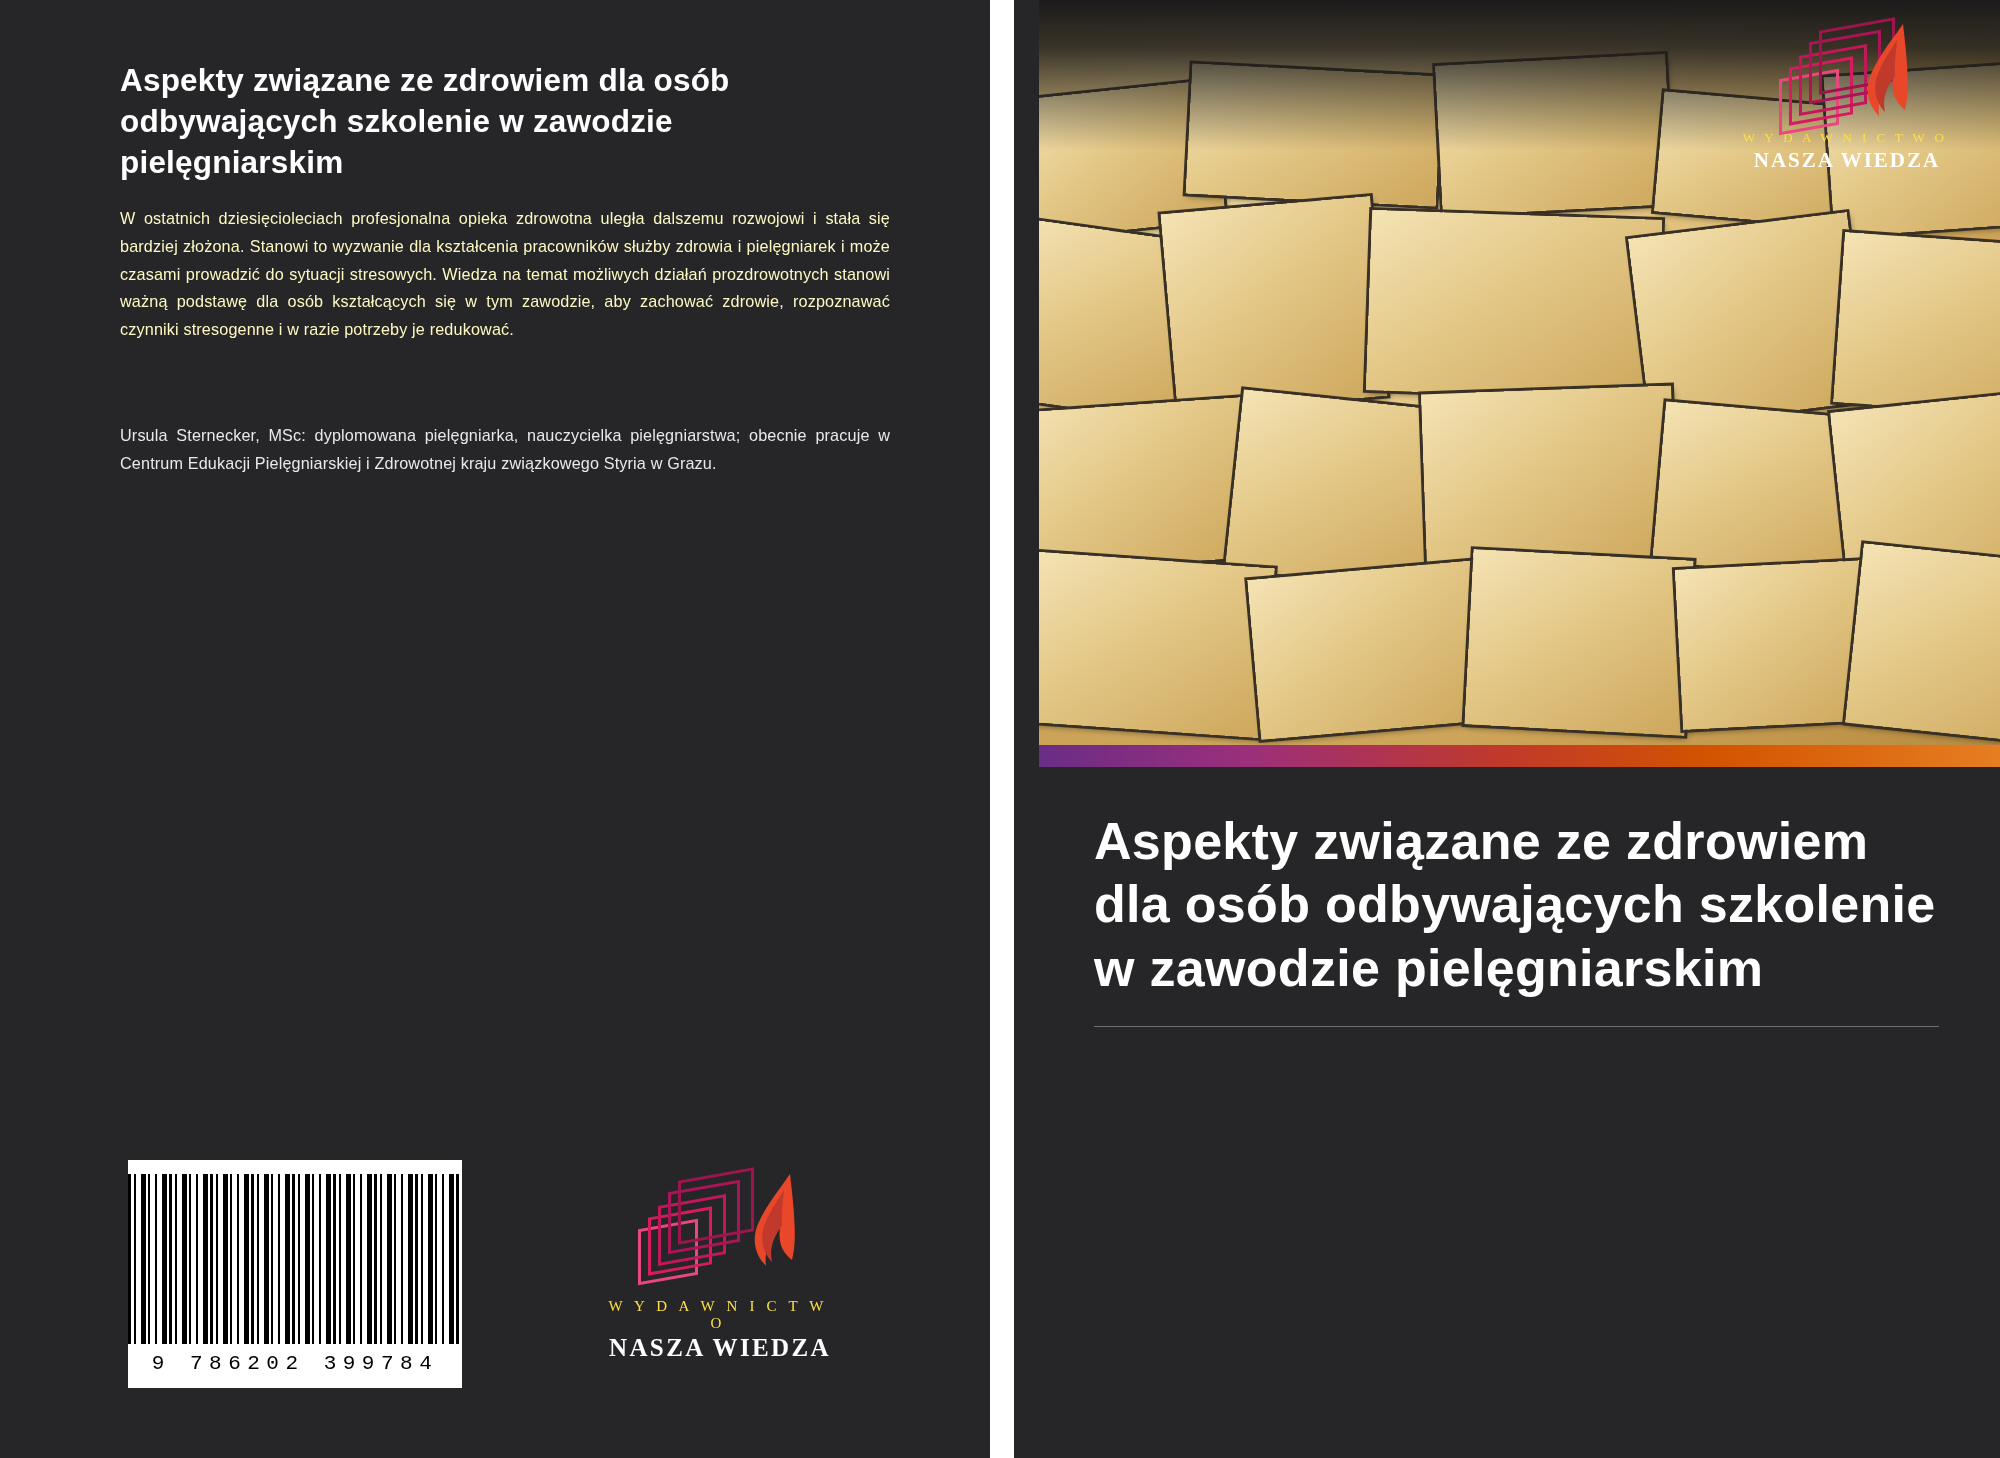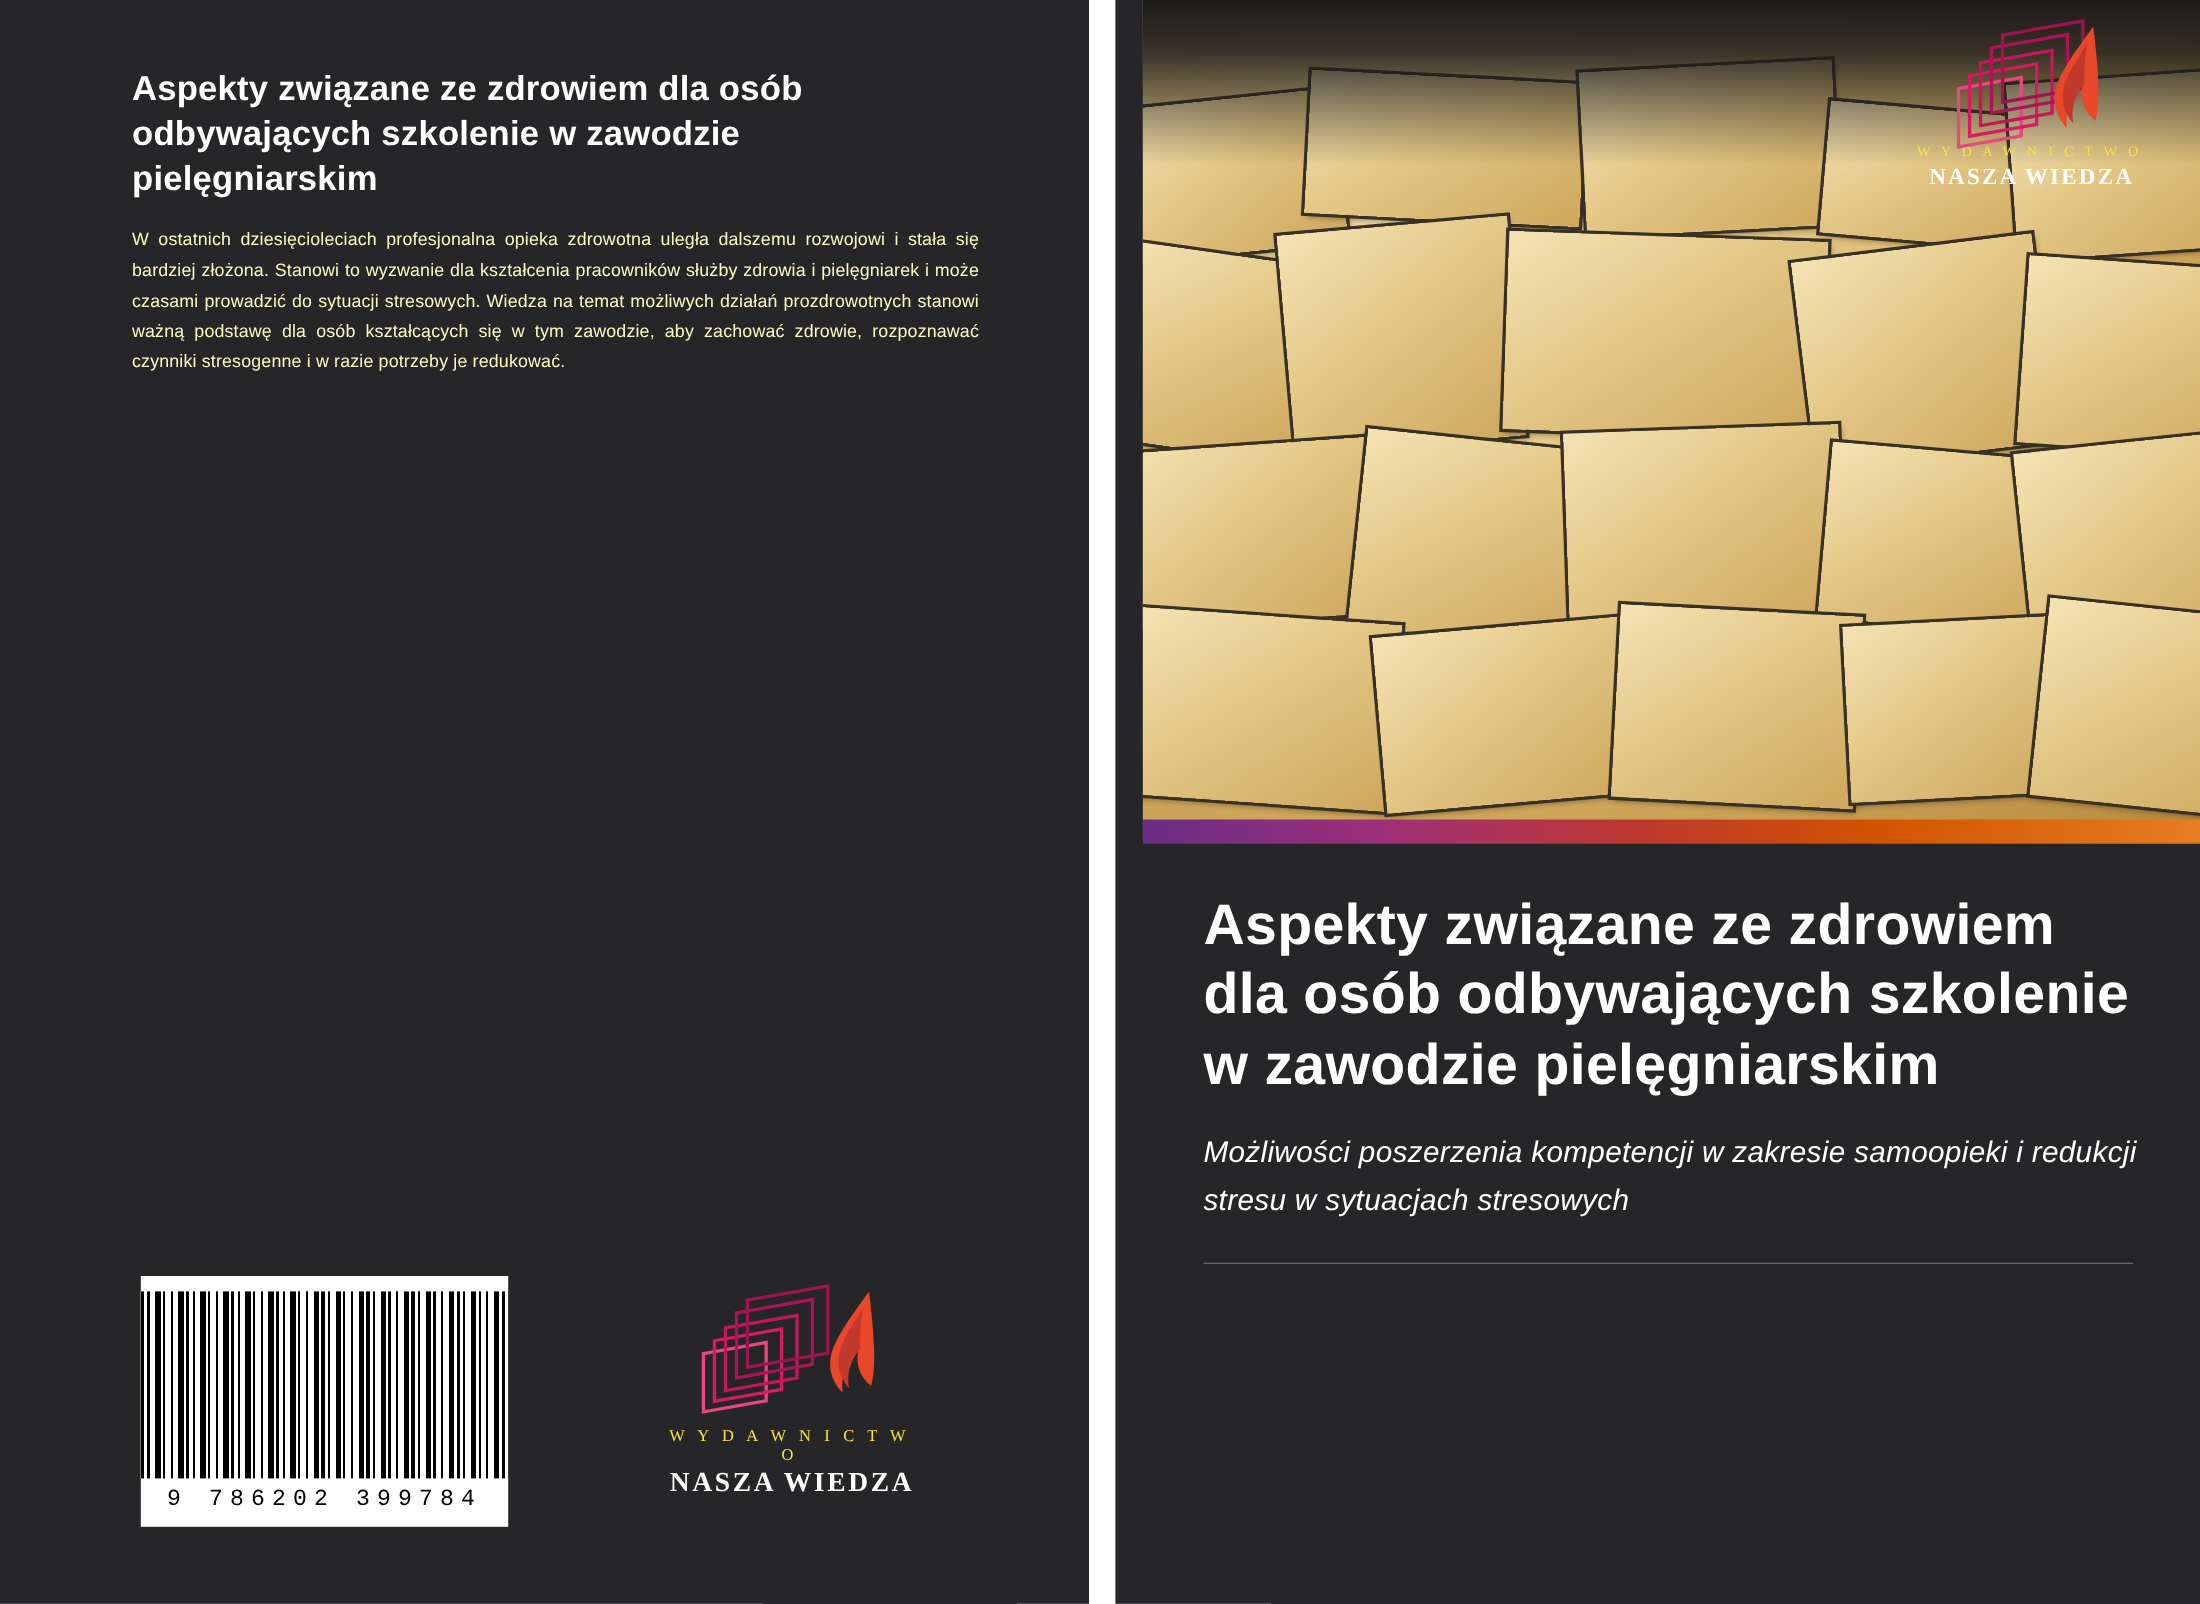--- a/index.html
+++ b/index.html
@@ -200,20 +200,21 @@
 </style>
 </head>
 <body>
 
 <div class="cover-wrap">
 
   <div class="back-cover">
     <div class="back-inner">
       <h1 class="back-title">Aspekty związane ze zdrowiem dla osób odbywających szkolenie w zawodzie pielęgniarskim</h1>
       <p class="back-blurb">W ostatnich dziesięcioleciach profesjonalna opieka zdrowotna uległa dalszemu rozwojowi i stała się bardziej złożona. Stanowi to wyzwanie dla kształcenia pracowników służby zdrowia i pielęgniarek i może czasami prowadzić do sytuacji stresowych. Wiedza na temat możliwych działań prozdrowotnych stanowi ważną podstawę dla osób kształcących się w tym zawodzie, aby zachować zdrowie, rozpoznawać czynniki stresogenne i w razie potrzeby je redukować.</p>
+      <p class="back-author">Ursula Sternecker, MSc: dyplomowana pielęgniarka, nauczycielka pielęgniarstwa; obecnie pracuje w Centrum Edukacji Pielęgniarskiej i Zdrowotnej kraju związkowego Styria w Grazu.</p>
     </div>
 
     <div class="barcode-box">
       <div class="barcode-bars"></div>
       <div class="barcode-num">9 786202 399784</div>
     </div>
 
     <div class="pub-back">
       <div class="pub-mark">
         <div class="bk bk1"></div>
@@ -273,18 +274,17 @@
           <path d="M54 2 C40 22 30 34 22 52 C16 66 18 82 30 94 C28 78 34 66 44 56 C42 70 46 80 56 88 C60 72 60 52 54 2 Z" fill="#e8472a"></path>
           <path d="M48 18 C38 34 30 46 27 58 C24 72 30 84 36 90 C33 76 38 64 46 54 C45 42 47 30 48 18 Z" fill="#c0392b"></path>
         </svg>
       </div>
       <div class="pub-words1">W Y D A W N I C T W O</div>
       <div class="pub-words2">NASZA WIEDZA</div>
     </div>
 
     <div class="front-text">
       <h1 class="front-title">Aspekty związane ze zdrowiem dla osób odbywających szkolenie w zawodzie pielęgniarskim</h1>
-      <p class="front-subtitle">Możliwości poszerzenia kompetencji w zakresie samoopieki i redukcji stresu w sytuacjach stresowych</p>
       <div class="divider"></div>
     </div>
 
   </div>
 </div>
 
 </body></html>

